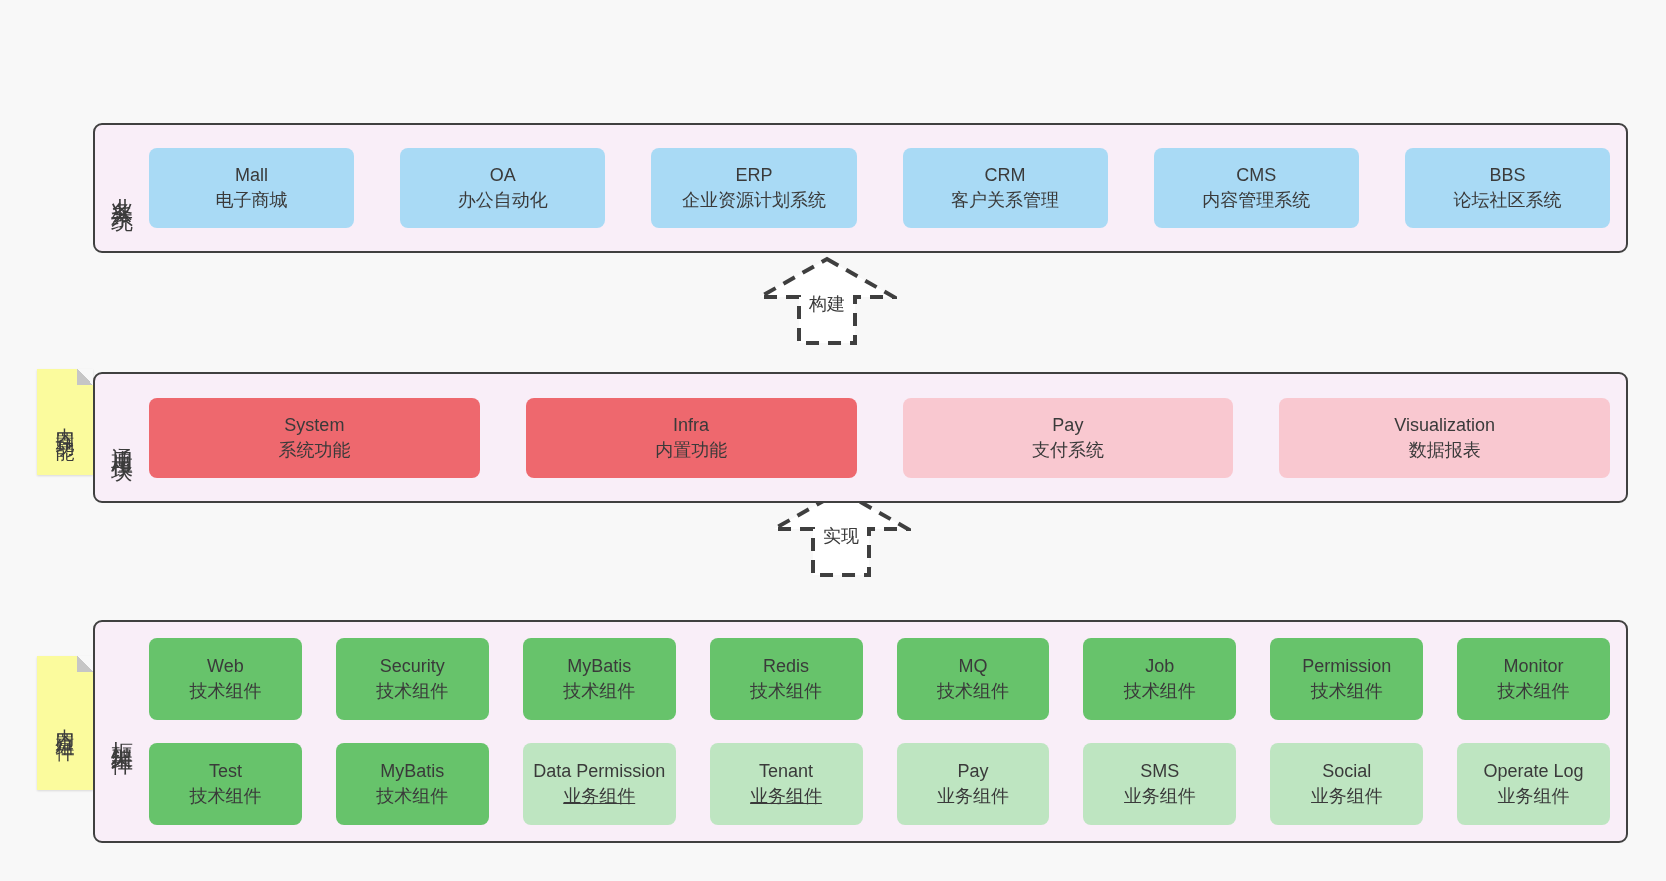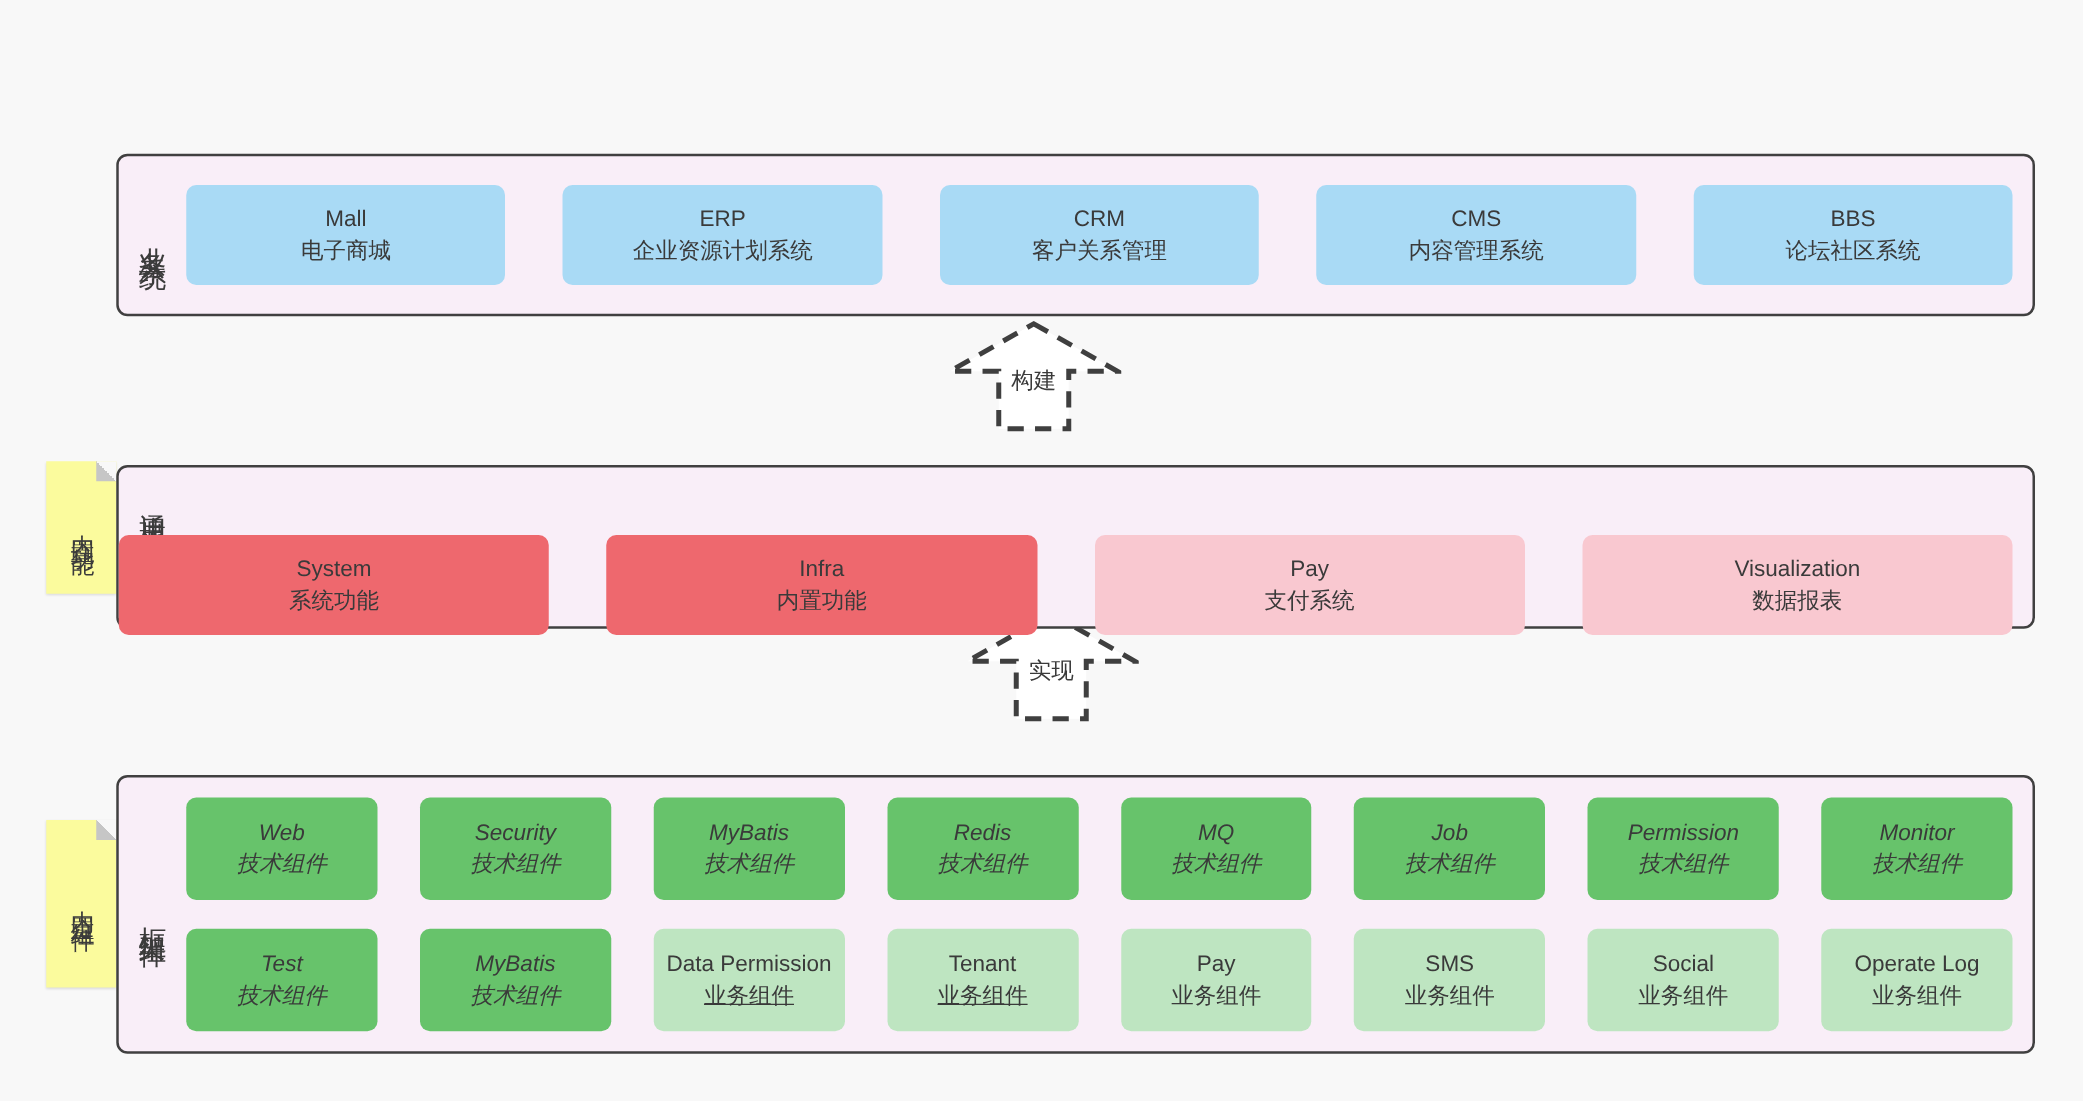--- a/index.html
+++ b/index.html
@@ -7,42 +7,42 @@
     position:relative;width:1666px;height:881px;background:#f8f8f8;
     font-family:"Liberation Sans","DejaVu Sans",sans-serif;color:#3a3a3a;overflow:hidden;
   }
   
   .layer{
     position:absolute;left:93px;width:1535px;box-sizing:border-box;
     background:#f9eef8;border:2px solid #404040;border-radius:9px;
     display:flex;align-items:stretch;z-index:2;
   }
   #layer-business{top:123px;height:130px;}
-  #layer-modules{top:372px;height:131px;flex-direction:column;}
+  #layer-modules{top:372px;height:131px;}
   #layer-components{top:620px;height:223px;}
   .layer-label{
     width:54px;flex:0 0 54px;display:flex;align-items:center;justify-content:center;
     writing-mode:vertical-rl;text-orientation:upright;
     font-size:22px;letter-spacing:4px;color:#3b3b3b;
   }
   .boxes-row{flex:1;display:flex;align-items:center;gap:46px;padding:0 16px 0 0;}
   .boxes-grid{flex:1;display:flex;flex-direction:column;justify-content:center;gap:23px;padding:0 16px 0 0;}
   .grid-row{display:flex;gap:34px;}
   
   .box{
     flex:1;border-radius:8px;display:flex;flex-direction:column;
     align-items:center;justify-content:center;text-align:center;
     font-size:18px;line-height:25px;color:#3a3a3a;padding:2px 4px;box-sizing:border-box;
   }
   .boxes-row .box{height:80px;}
   .grid-row .box{height:82px;}
   .v-blue{background:#a9daf5;}
   .v-red{background:#ee686e;}
   .v-pink{background:#f9c8d0;}
-  .v-green{background:#67c36b;font-style:italic;}
+  .v-green{background:#67c36b;}
   .v-lightgreen{background:#bee5c1;}
   .box .title{display:block;}
   .box .subtitle{display:block;}
   .u{text-decoration:underline;}
   
   .note{
     position:absolute;left:37px;width:56px;background:#fbfb9d;z-index:1;
     display:flex;align-items:center;justify-content:center;
     writing-mode:vertical-rl;text-orientation:upright;
     font-size:19px;letter-spacing:5px;color:#3b3b3b;
@@ -69,20 +69,24 @@
   <div class="note" id="note-components">内置组件</div>
 
   <section class="layer" id="layer-business">
     <div class="layer-label">业务系统</div>
     <div class="boxes-row">
       <div class="box v-blue">
         <span class="title">Mall</span>
         <span class="subtitle">电子商城</span>
       </div>
       <div class="box v-blue">
+        <span class="title">OA</span>
+        <span class="subtitle">办公自动化</span>
+      </div>
+      <div class="box v-blue">
         <span class="title">ERP</span>
         <span class="subtitle">企业资源计划系统</span>
       </div>
       <div class="box v-blue">
         <span class="title">CRM</span>
         <span class="subtitle">客户关系管理</span>
       </div>
       <div class="box v-blue">
         <span class="title">CMS</span>
         <span class="subtitle">内容管理系统</span>

